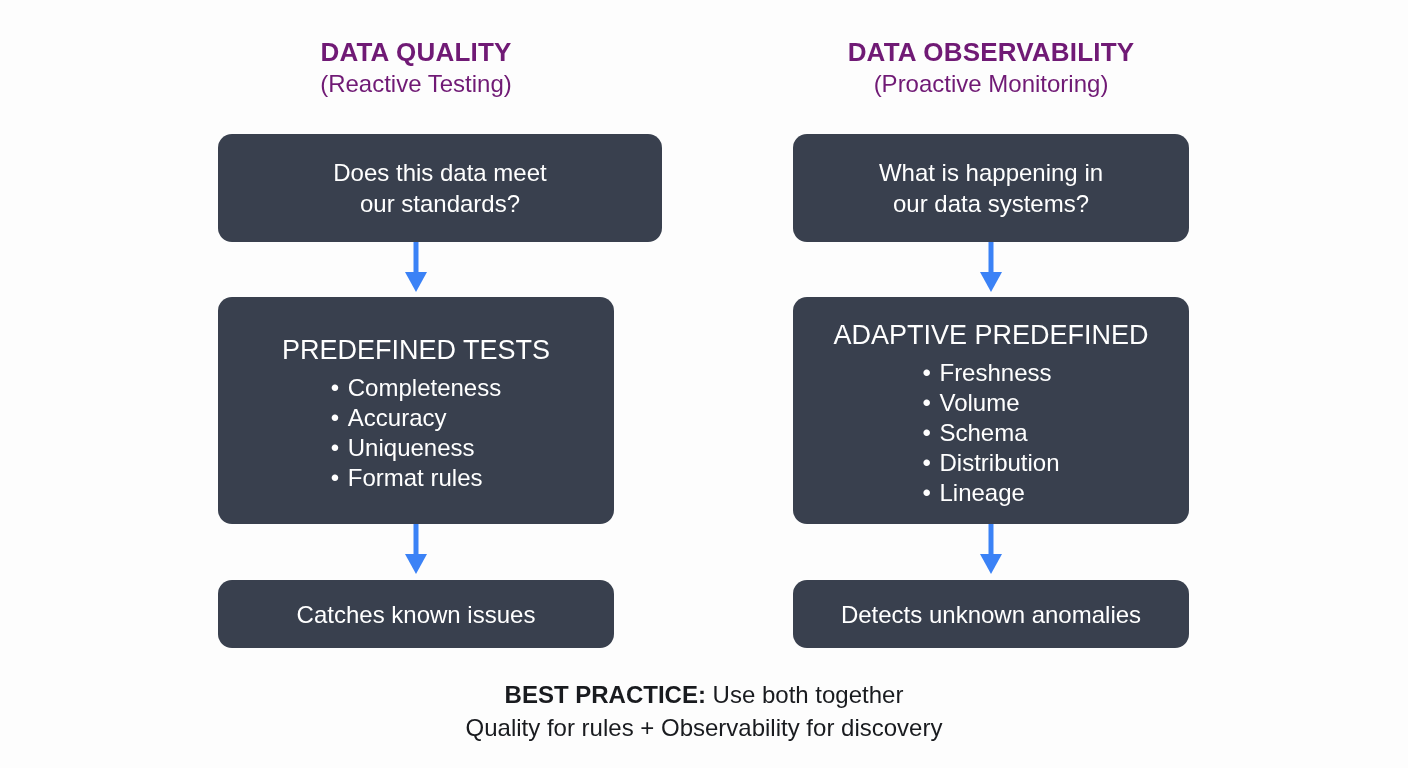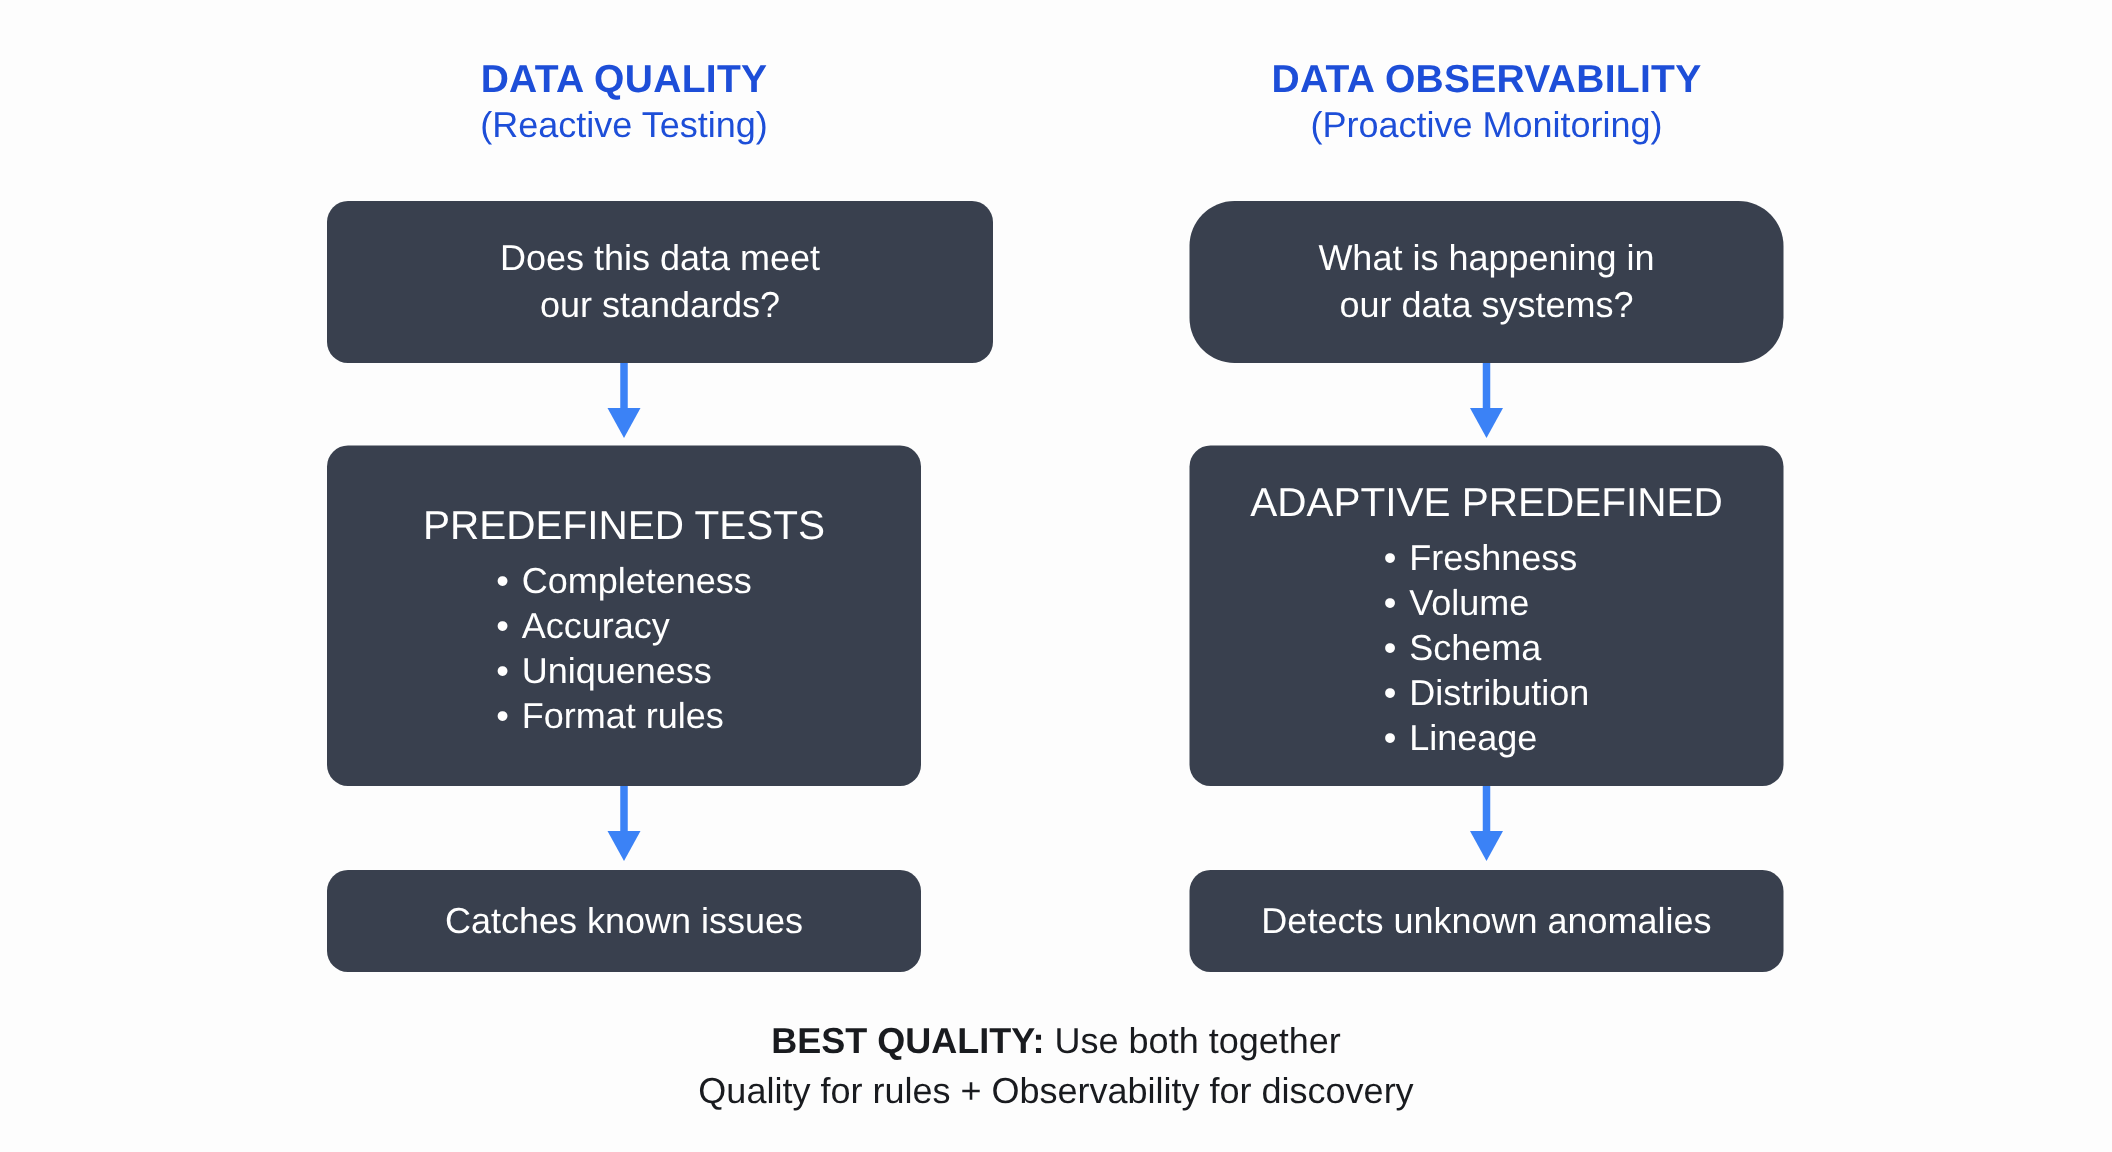--- a/index.html
+++ b/index.html
@@ -19,21 +19,21 @@
     position: relative;
     width: 1408px;
     height: 768px;
   }
 
   
   .col-header {
     position: absolute;
     width: 396px;
     text-align: center;
-    color: #1d4ed8;
+    color: #701a75;
   }
   .col-header .title {
     font-size: 26px;
     font-weight: bold;
     letter-spacing: 0.2px;
     line-height: 32px;
     white-space: nowrap;
   }
   .col-header .subtitle {
     font-size: 24px;
@@ -96,21 +96,21 @@
     left: 0;
     top: 0;
   }
 
   
   #box-l1 { left: 218px; top: 134px; width: 444px; height: 108px; }
   #box-l2 { left: 218px; top: 297px; width: 396px; height: 227px; }
   #box-l3 { left: 218px; top: 580px; width: 396px; height: 68px; }
 
   
-  #box-r1 { left: 793px; top: 134px; width: 396px; height: 108px; border-radius: 30px; }
+  #box-r1 { left: 793px; top: 134px; width: 396px; height: 108px; }
   #box-r2 { left: 793px; top: 297px; width: 396px; height: 227px; }
   #box-r3 { left: 793px; top: 580px; width: 396px; height: 68px; }
 
   
   .arrow {
     position: absolute;
     width: 30px;
   }
   .arrow svg { display: block; }
 
@@ -211,17 +211,17 @@
       <path d="M15 0 L15 33" stroke="#3b82f6" stroke-width="5" fill="none"></path>
       <path d="M4 30 L15 50 L26 30 Z" fill="#3b82f6"></path>
     </svg>
   </div>
 
   <div class="node" id="box-r3">
     <div class="node-text">Detects unknown anomalies</div>
   </div>
 
   <div id="footer">
-    <div class="fline"><span class="strong">BEST QUALITY:</span><span> Use both together</span></div>
+    <div class="fline"><span class="strong">BEST PRACTICE:</span><span> Use both together</span></div>
     <div class="fline">Quality for rules + Observability for discovery</div>
   </div>
 
 </div>
 
 </body></html>

